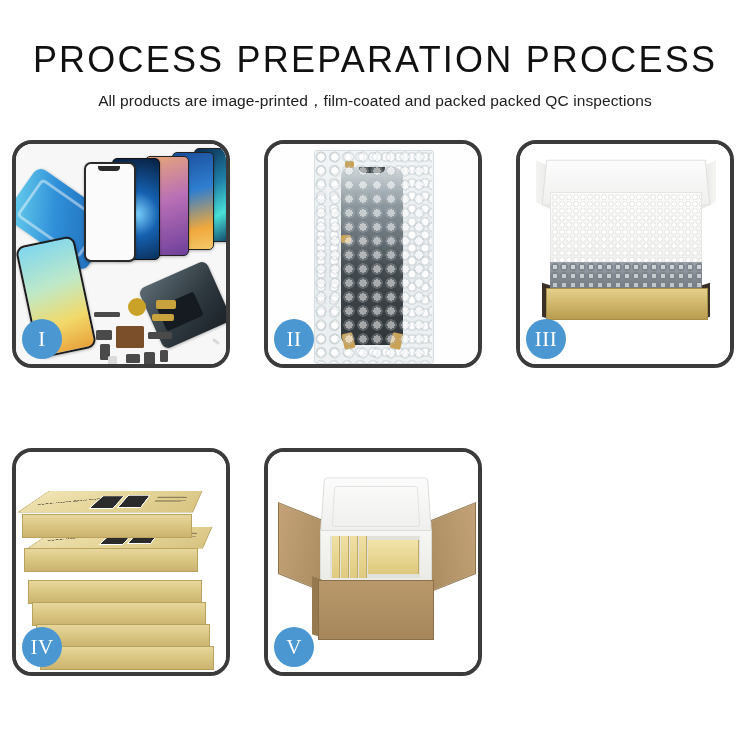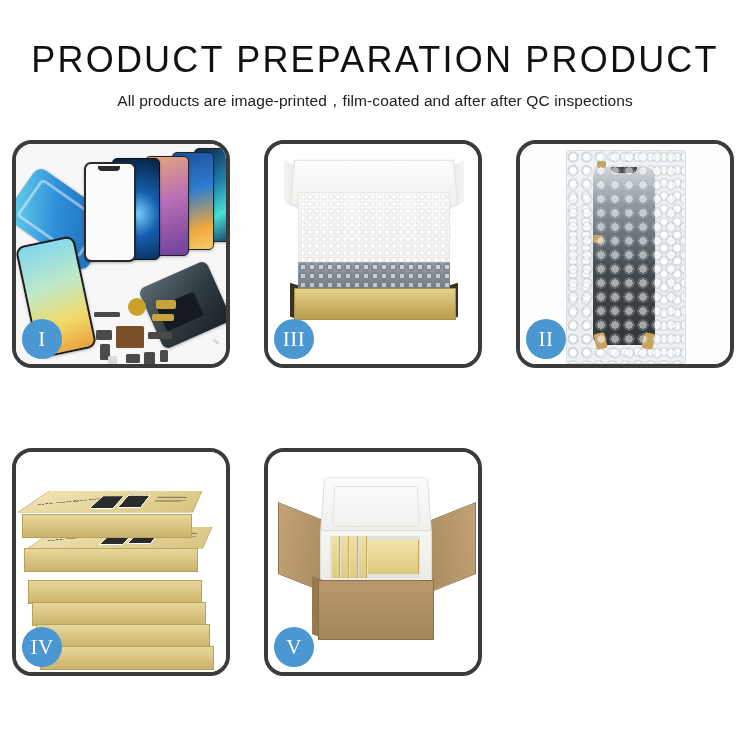--- a/index.html
+++ b/index.html
@@ -285,22 +285,22 @@
     transform:skewY(11deg);
   }
   .c6-tape{position:absolute;background:#a98c5f;}
 </style>
 </head>
 <body>
 
 <div class="page">
 
   <div class="header">
-    <h1 class="title">PRODUCT PREPARATION PRODUCT</h1>
-    <p class="subtitle">All products are image-printed，film-coated and after after QC inspections</p>
+    <h1 class="title">PROCESS PREPARATION PROCESS</h1>
+    <p class="subtitle">All products are image-printed，film-coated and packed packed QC inspections</p>
   </div>
 
   <div class="grid">
 
     <div class="panel">
       <div class="stage p1">
         <div class="ph ph-e"></div>
         <div class="ph ph-d"></div>
         <div class="ph ph-c"></div>
         <div class="ph ph-b"></div>
@@ -320,45 +320,45 @@
         <div class="prt" style="left:110px;top:210px;width:14px;height:9px;"></div>
         <div class="prt white" style="left:92px;top:212px;width:9px;height:14px;"></div>
         <div class="prt" style="left:128px;top:208px;width:11px;height:13px;"></div>
         <div class="prt" style="left:144px;top:206px;width:8px;height:12px;"></div>
         <div class="prt white" style="left:196px;top:196px;width:8px;height:3px;transform:rotate(35deg);"></div>
       </div>
       <div class="badge" style="background: rgb(74, 151, 210);">I</div>
     </div>
 
     <div class="panel">
+      <div class="stage p2">
+        <div class="bubble-bag">
+          <div class="scr-in"></div>
+          <div class="tab" style="left:30px;top:10px;width:9px;height:7px;"></div>
+          <div class="tab" style="left:26px;top:84px;width:10px;height:8px;"></div>
+          <div class="tab" style="left:28px;top:182px;width:11px;height:16px;transform:rotate(-14deg);"></div>
+          <div class="tab" style="left:76px;top:182px;width:11px;height:16px;transform:rotate(14deg);"></div>
+        </div>
+        <div class="bubble-over"></div>
+      </div>
+      <div class="badge" style="background: rgb(74, 151, 210);">II</div>
+    </div>
+
+    <div class="panel">
       <div class="stage p3">
         <div class="b3-flapL"></div>
         <div class="b3-flapR"></div>
         <div class="b3-lidback"></div>
         <div class="b3-foam"></div>
         <div class="b3-bubble"></div>
         <div class="b3-sideL"></div>
         <div class="b3-sideR"></div>
         <div class="b3-front"></div>
       </div>
       <div class="badge" style="background: rgb(74, 151, 210);">III</div>
-    </div>
-
-    <div class="panel">
-      <div class="stage p2">
-        <div class="bubble-bag">
-          <div class="scr-in"></div>
-          <div class="tab" style="left:30px;top:10px;width:9px;height:7px;"></div>
-          <div class="tab" style="left:26px;top:84px;width:10px;height:8px;"></div>
-          <div class="tab" style="left:28px;top:182px;width:11px;height:16px;transform:rotate(-14deg);"></div>
-          <div class="tab" style="left:76px;top:182px;width:11px;height:16px;transform:rotate(14deg);"></div>
-        </div>
-        <div class="bubble-over"></div>
-      </div>
-      <div class="badge" style="background: rgb(74, 151, 210);">II</div>
     </div>
 
     <div class="panel">
       <div class="stage p4">
         <div class="stk">
 
           <div class="bx" style="left:6px;top:128px;width:172px;height:22px;"></div>
           <div class="bx" style="left:10px;top:150px;width:172px;height:22px;"></div>
           <div class="bx" style="left:14px;top:172px;width:172px;height:22px;"></div>
           <div class="bx" style="left:18px;top:194px;width:172px;height:22px;"></div>

